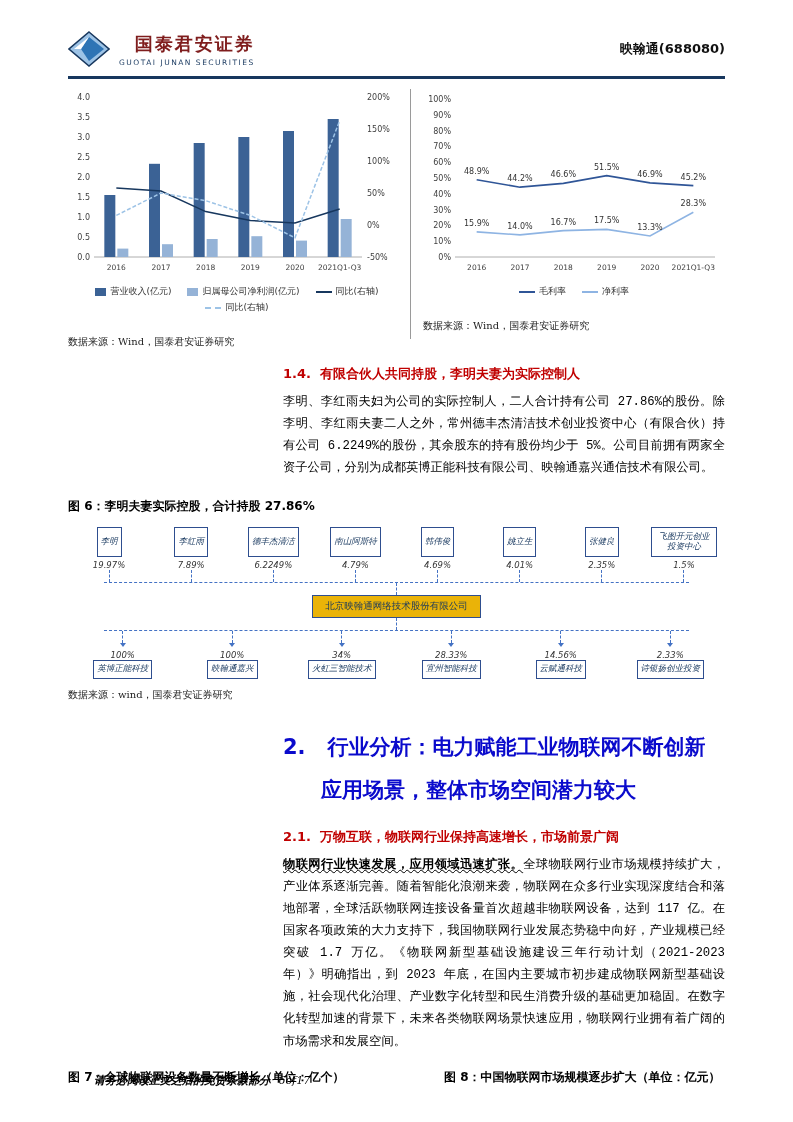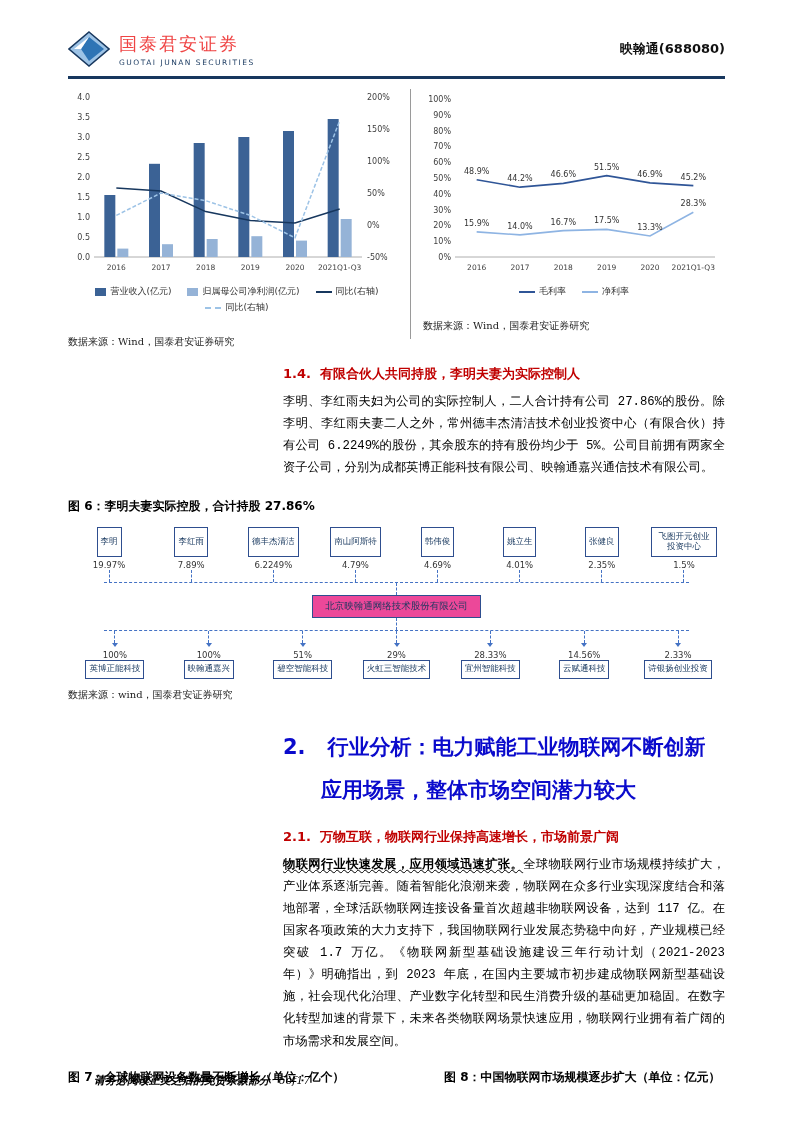--- a/index.html
+++ b/index.html
@@ -3,21 +3,21 @@
 <meta charset="utf-8">
 <style>
   html,body{margin:0;padding:0;background:#e8e8e8;}
   .page{width:793px;height:1122px;background:#fff;position:relative;margin:0 auto;
         font-family:"DejaVu Sans",sans-serif;color:#000;box-sizing:border-box;
         padding:24px 68px 0 68px;overflow:hidden;}
 
   
   .top{display:flex;justify-content:space-between;align-items:center;height:50px;}
   .logo{display:flex;align-items:center;gap:9px;}
-  .brand-cn{font-size:18px;font-weight:normal;color:#ef4444;letter-spacing:2px;}
+  .brand-cn{font-size:18px;font-weight:bold;color:#7f1d1d;letter-spacing:2px;text-align:right;}
   .brand-en{font-size:7.5px;color:#17375E;letter-spacing:1.5px;margin-top:2px;}
   .stock{font-size:13px;font-weight:bold;color:#111;}
   .header-rule{height:3px;background:#17375E;margin-top:2px;}
 
   
   .charts-row{display:flex;margin-top:8px;align-items:stretch;}
   .chart-panel{display:flex;flex-direction:column;}
   .chart-panel.left{width:338px;}
   .chart-panel.right{flex:1;padding-left:8px;}
   .vdiv{width:1px;background:#9a9a9a;margin:2px 4px 10px 4px;}
@@ -39,33 +39,33 @@
   .lead{font-weight:bold;text-decoration:underline;text-decoration-style:wavy;text-decoration-thickness:1px;}
 
   
   .fig-caption{font-weight:bold;font-size:12px;margin-top:18px;}
   .figrow{display:flex;margin-top:16px;font-weight:bold;font-size:12px;}
   .figrow .f7{width:376px;}
   .figrow .f8{flex:1;}
 
   
   .orgchart{margin-top:12px;}
-  .org-top,.org-bottom{display:flex;justify-content:space-between;align-items:center;}
+  .org-top,.org-bottom{display:flex;justify-content:space-between;align-items:center;font-style:italic;}
   .org-col{display:flex;flex-direction:column;align-items:center;flex:1;min-width:0;}
   .org-box{border:1px solid #2E4E8F;color:#17375E;font-size:8.5px;line-height:1.15;
            padding:2px 3px;text-align:center;background:#fff;max-width:66px;
            height:30px;display:flex;align-items:center;justify-content:center;box-sizing:border-box;}
   .org-bottom .org-box{max-width:84px;height:19px;}
   .org-pct{font-size:8.5px;color:#333;margin:3px 0 0;}
   .org-stub{width:0;height:12px;border-left:1px dashed #4472C4;}
   .org-arrow{width:0;height:0;border-left:3px solid transparent;border-right:3px solid transparent;
              border-top:4px solid #4472C4;}
   .org-hline{border-top:1px dashed #4472C4;margin:0 36px;height:0;}
   .org-center{display:flex;flex-direction:column;align-items:center;}
-  .org-companybox{border:1px solid #2E4E8F;font-size:9.5px;padding:4px 12px;color:#17375E;background:#ec4899;}
+  .org-companybox{border:1px solid #2E4E8F;font-size:9.5px;padding:4px 12px;color:#17375E;background:#eab308;}
 
   
   .footer{position:absolute;left:94px;bottom:34px;font-size:11px;font-family:"DejaVu Serif",serif;}
   .disclaimer{font-weight:bold;font-style:italic;text-align:center;}
   .pageno{margin-left:5px;font-style:italic;}
 
   svg text{font-family:"DejaVu Sans",sans-serif;}
 </style>
 </head>
 <body>
@@ -273,27 +273,21 @@
         </div>
         <div class="org-col">
           <div class="org-stub"></div>
           <div class="org-arrow"></div>
           <div class="org-pct">100%</div>
           <div class="org-box">映翰通嘉兴</div>
         </div>
         <div class="org-col">
           <div class="org-stub"></div>
           <div class="org-arrow"></div>
-          <div class="org-pct">51%</div>
-          <div class="org-box">碧空智能科技</div>
-        </div>
-        <div class="org-col">
-          <div class="org-stub"></div>
-          <div class="org-arrow"></div>
-          <div class="org-pct">29%</div>
+          <div class="org-pct">34%</div>
           <div class="org-box">火虹三智能技术</div>
         </div>
         <div class="org-col">
           <div class="org-stub"></div>
           <div class="org-arrow"></div>
           <div class="org-pct">28.33%</div>
           <div class="org-box">宜州智能科技</div>
         </div>
         <div class="org-col">
           <div class="org-stub"></div>

